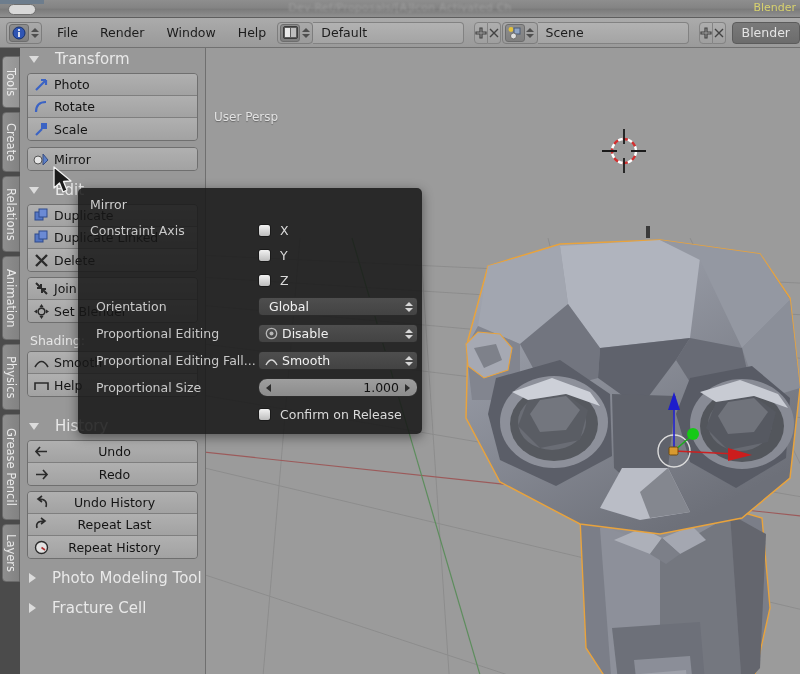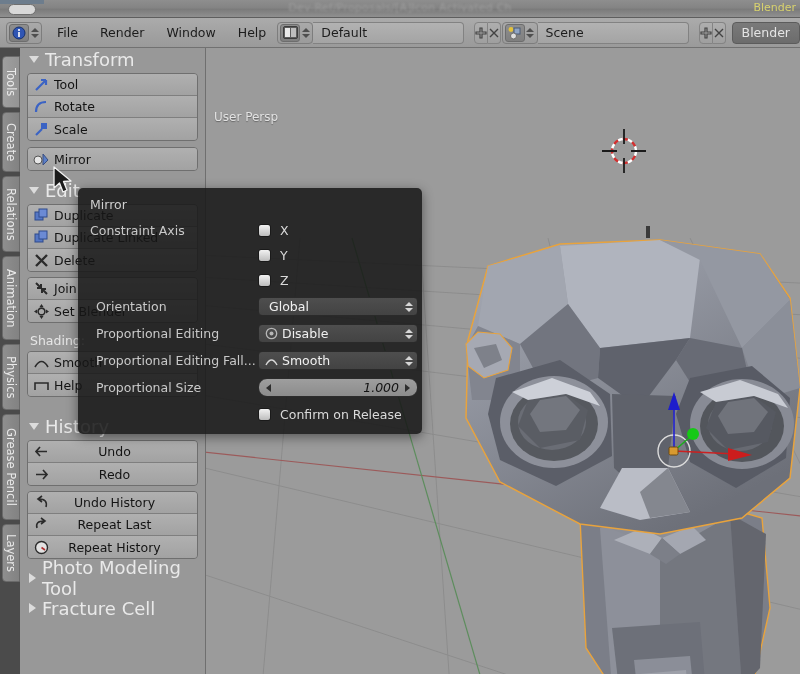--- a/index.html
+++ b/index.html
@@ -113,23 +113,23 @@
     cursor:default;
   }
   .vtab.active{ background:linear-gradient(to right,#9f9f9f,#949494); }
 
   .toolshelf{
     position:absolute; left:20px; top:48px; width:186px; height:626px;
     background:#989898; border-right:1px solid #6f6f6f; z-index:12;
     overflow:hidden;
   }
   .panel-head{
-    display:flex; align-items:center; gap:6px;
+    display:flex; align-items:center; gap:16px;
     height:22px; padding-left:9px;
-    color:#e9e9e9; font-size:18px;
+    color:#e9e9e9; font-size:15px;
   }
   .tri{ width:0;height:0;}
   .tri.down{ border-left:5px solid transparent;border-right:5px solid transparent;border-top:7px solid #dcdcdc; }
   .tri.right{ border-top:5px solid transparent;border-bottom:5px solid transparent;border-left:7px solid #dcdcdc; }
 
   .btn-group{ margin:3px 7px 8px 7px; border-radius:4px; overflow:hidden;
     border:1px solid #6f6f6f; background:#8c8c8c; }
   .tbtn{
     display:flex; align-items:center; height:22px;
     background:linear-gradient(to bottom,#b0b0b0,#a2a2a2);
@@ -170,21 +170,21 @@
   }
   .pselect .svtxt{ flex:1; padding-left:4px; }
   .pselect .sspin{ display:flex;flex-direction:column;align-items:center;justify-content:center;}
   .pselect .sspin i{ width:0;height:0;border-left:4px solid transparent;border-right:4px solid transparent;}
   .pselect .sspin i.up{ border-bottom:4px solid #d6d6d6; margin-bottom:2px;}
   .pselect .sspin i.dn{ border-top:4px solid #d6d6d6;}
   .pslider{
     display:flex; align-items:center; height:19px; width:160px;
     background:linear-gradient(to bottom,#9e9e9e,#8c8c8c);
     border:1px solid #2c2c2c; border-radius:9px; color:#121212; font-size:12.5px;
-    padding:0 7px; justify-content:space-between;font-style:italic;
+    padding:0 7px; justify-content:space-between;
   }
   .pslider .val{ flex:1; text-align:right; padding-right:6px;}
   .arw{ width:0;height:0;border-top:4px solid transparent;border-bottom:4px solid transparent;}
   .arw.l{ border-right:5px solid #2e2e2e; }
   .arw.r{ border-left:5px solid #2e2e2e; }
 
   
   .mouse{ position:absolute; left:52px; top:166px; z-index:60; }
 </style>
 </head>
@@ -404,21 +404,21 @@
       <span class="tri down"></span>
       <span>Transform</span>
     </div>
     <div class="btn-group">
       <div class="tbtn left">
         <span class="ic">
           <svg width="17" height="17" viewBox="0 0 17 17">
               <path d="M3 14 L13 4 M13 4 L8 4 M13 4 L13 9" stroke="#3b63c4" stroke-width="2.2" fill="none"></path>
             </svg>
         </span>
-        <span class="lb">Tool</span>
+        <span class="lb">Photo</span>
       </div>
       <div class="tbtn left">
         <span class="ic">
           <svg width="17" height="17" viewBox="0 0 17 17">
               <path d="M3 14 Q3 4 13 4" stroke="#3b63c4" stroke-width="2.2" fill="none"></path>
             </svg>
         </span>
         <span class="lb">Rotate</span>
       </div>
       <div class="tbtn left">

